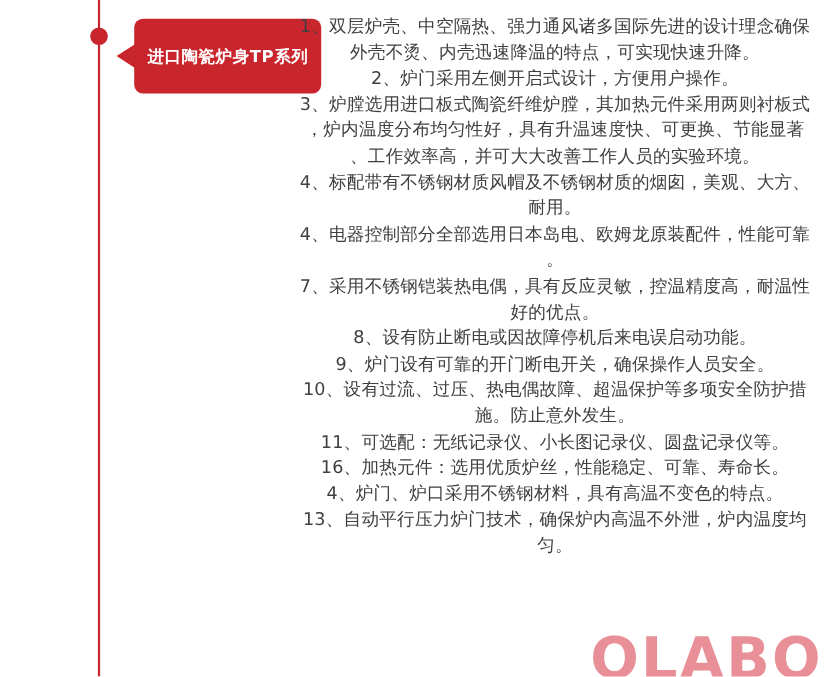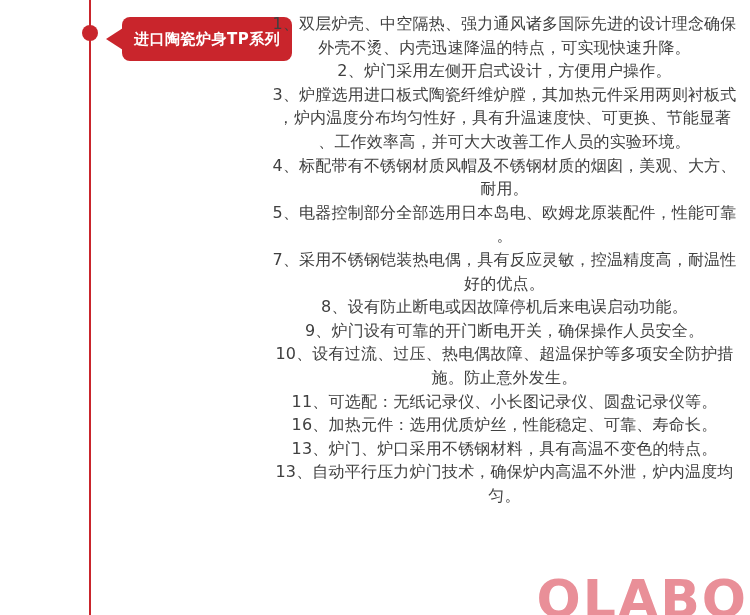--- a/index.html
+++ b/index.html
@@ -16,21 +16,21 @@
     position:absolute;left:89px;top:0;bottom:0;width:2px;
     background:var(--accent);
   }
   .rail-dot{
     position:absolute;left:82px;top:25px;width:16px;height:16px;
     border-radius:50%;background:var(--accent);
   }
   .bubble{
     position:absolute;left:122px;top:17px;height:36px;
     background:var(--accent);border-radius:8px;
-    display:flex;align-items:center;padding:4px 12px;
+    display:flex;align-items:center;padding:16px 12px;
   }
   .bubble-arrow{
     position:absolute;left:-16px;top:50%;transform:translateY(-50%);
     width:0;height:0;
     border-top:11px solid transparent;
     border-bottom:11px solid transparent;
     border-right:17px solid var(--accent);
   }
   .bubble-text{
     color:#ffffff;font-weight:bold;font-size:15px;white-space:nowrap;
@@ -61,24 +61,24 @@
 <div class="bubble">
   <span class="bubble-arrow"></span>
   <span class="bubble-text">进口陶瓷炉身TP系列</span>
 </div>
 
 <div class="features" id="features">
     <p class="feature-item">1、双层炉壳、中空隔热、强力通风诸多国际先进的设计理念确保外壳不烫、内壳迅速降温的特点，可实现快速升降。</p>
     <p class="feature-item">2、炉门采用左侧开启式设计，方便用户操作。</p>
     <p class="feature-item">3、炉膛选用进口板式陶瓷纤维炉膛，其加热元件采用两则衬板式，炉内温度分布均匀性好，具有升温速度快、可更换、节能显著、工作效率高，并可大大改善工作人员的实验环境。</p>
     <p class="feature-item">4、标配带有不锈钢材质风帽及不锈钢材质的烟囱，美观、大方、耐用。</p>
-    <p class="feature-item">5、电器控制部分全部选用日本岛电、欧姆龙原装配件，性能可靠。</p>
+    <p class="feature-item">4、电器控制部分全部选用日本岛电、欧姆龙原装配件，性能可靠。</p>
     <p class="feature-item">7、采用不锈钢铠装热电偶，具有反应灵敏，控温精度高，耐温性好的优点。</p>
     <p class="feature-item">8、设有防止断电或因故障停机后来电误启动功能。</p>
     <p class="feature-item">9、炉门设有可靠的开门断电开关，确保操作人员安全。</p>
     <p class="feature-item">10、设有过流、过压、热电偶故障、超温保护等多项安全防护措施。防止意外发生。</p>
     <p class="feature-item">11、可选配：无纸记录仪、小长图记录仪、圆盘记录仪等。</p>
     <p class="feature-item">16、加热元件：选用优质炉丝，性能稳定、可靠、寿命长。</p>
-    <p class="feature-item">13、炉门、炉口采用不锈钢材料，具有高温不变色的特点。</p>
+    <p class="feature-item">4、炉门、炉口采用不锈钢材料，具有高温不变色的特点。</p>
     <p class="feature-item">13、自动平行压力炉门技术，确保炉内高温不外泄，炉内温度均匀。</p>
   </div>
 
 <div class="watermark">OLABO</div>
 
 </body></html>

